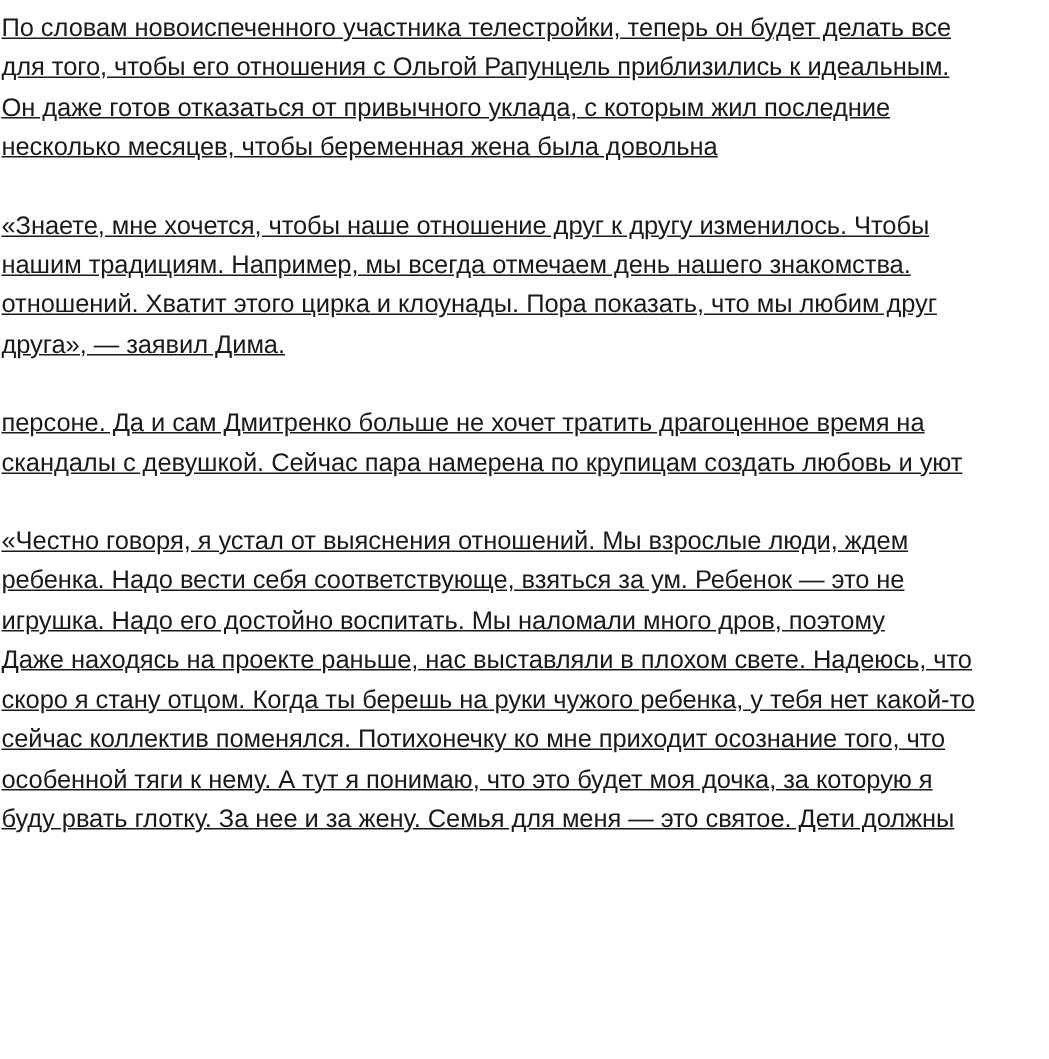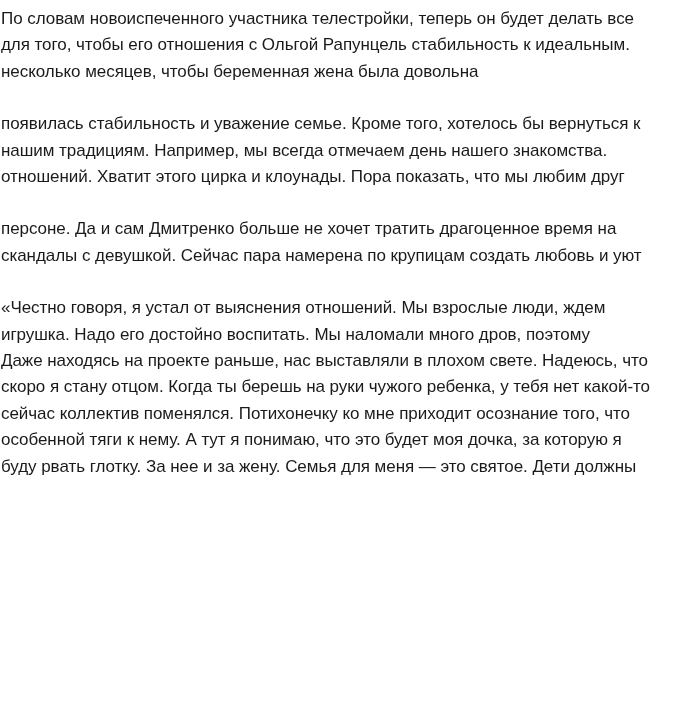--- a/index.html
+++ b/index.html
@@ -31,46 +31,50 @@
     color: #1a1a1a;
     margin: 0;
     white-space: normal;
   }
   .para + .para {
     margin-top: 26px;
   }
   .para .ln {
     display: block;
     white-space: pre;
+    text-decoration: underline;
   }
 </style>
 </head>
 <body>
 
 <div id="article">
 
   <p class="para">
     <span class="ln">По словам новоиспеченного участника телестройки, теперь он будет делать все</span>
-    <span class="ln">для того, чтобы его отношения с Ольгой Рапунцель стабильность к идеальным.</span>
+    <span class="ln">для того, чтобы его отношения с Ольгой Рапунцель приблизились к идеальным.</span>
+    <span class="ln">Он даже готов отказаться от привычного уклада, с которым жил последние</span>
     <span class="ln">несколько месяцев, чтобы беременная жена была довольна</span>
   </p>
 
   <p class="para">
-    <span class="ln">появилась стабильность и уважение семье. Кроме того, хотелось бы вернуться к</span>
+    <span class="ln">«Знаете, мне хочется, чтобы наше отношение друг к другу изменилось. Чтобы</span>
     <span class="ln">нашим традициям. Например, мы всегда отмечаем день нашего знакомства.</span>
     <span class="ln">отношений. Хватит этого цирка и клоунады. Пора показать, что мы любим друг</span>
+    <span class="ln">друга», — заявил Дима.</span>
   </p>
 
   <p class="para">
     <span class="ln">персоне. Да и сам Дмитренко больше не хочет тратить драгоценное время на</span>
     <span class="ln">скандалы с девушкой. Сейчас пара намерена по крупицам создать любовь и уют</span>
   </p>
 
   <p class="para">
     <span class="ln">«Честно говоря, я устал от выяснения отношений. Мы взрослые люди, ждем</span>
+    <span class="ln">ребенка. Надо вести себя соответствующе, взяться за ум. Ребенок — это не</span>
     <span class="ln">игрушка. Надо его достойно воспитать. Мы наломали много дров, поэтому</span>
     <span class="ln">Даже находясь на проекте раньше, нас выставляли в плохом свете. Надеюсь, что</span>
     <span class="ln">скоро я стану отцом. Когда ты берешь на руки чужого ребенка, у тебя нет какой-то</span>
     <span class="ln">сейчас коллектив поменялся. Потихонечку ко мне приходит осознание того, что</span>
     <span class="ln">особенной тяги к нему. А тут я понимаю, что это будет моя дочка, за которую я</span>
     <span class="ln">буду рвать глотку. За нее и за жену. Семья для меня — это святое. Дети должны</span>
 
   </p>
 
 </div>

